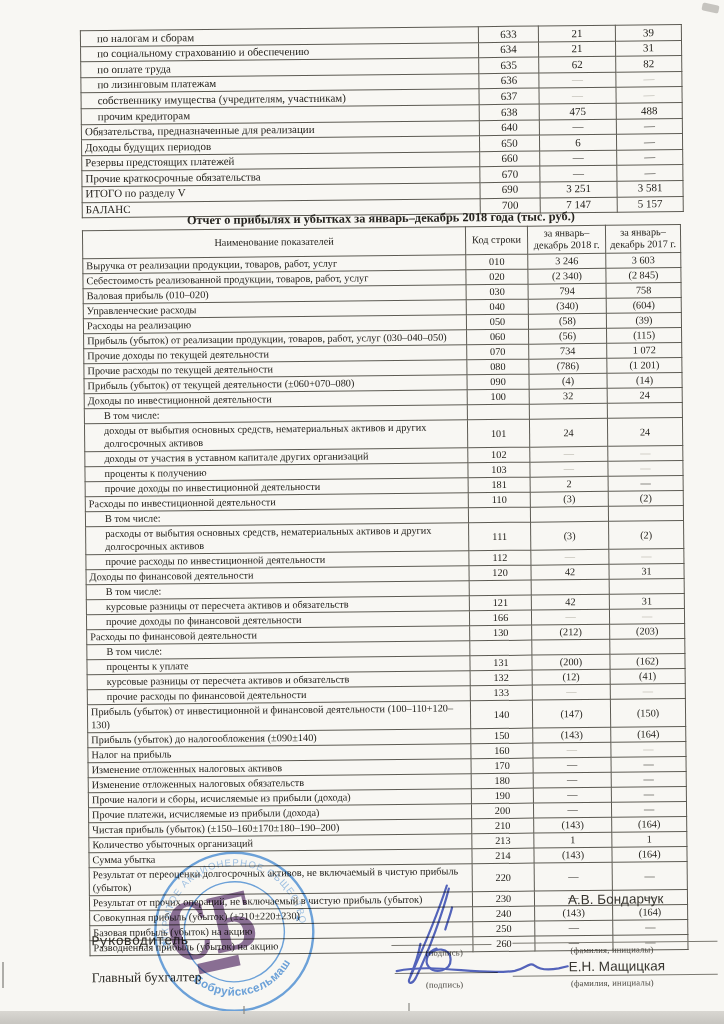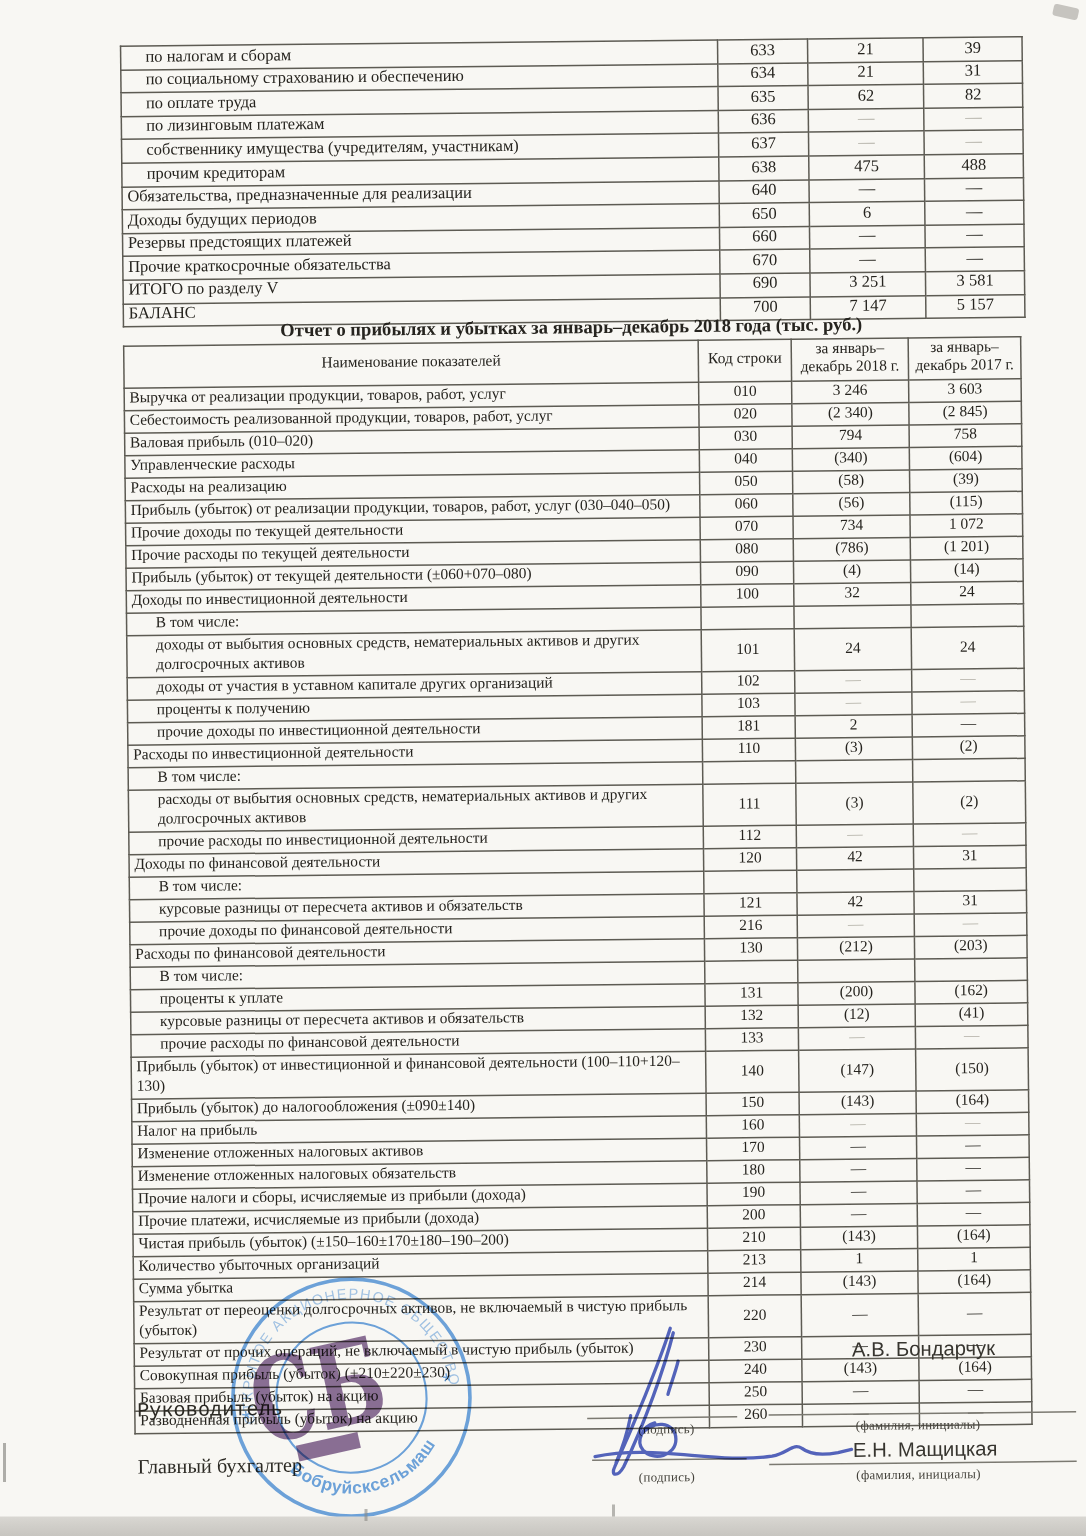--- a/index.html
+++ b/index.html
@@ -279,21 +279,21 @@
             <td class="val"></td>
           </tr>
           <tr>
             <td class="label ind">курсовые разницы от пересчета активов и обязательств</td>
             <td class="code">121</td>
             <td class="val">42</td>
             <td class="val">31</td>
           </tr>
           <tr>
             <td class="label ind">прочие доходы по финансовой деятельности</td>
-            <td class="code">216</td>
+            <td class="code">166</td>
             <td class="val faint">—</td>
             <td class="val faint">—</td>
           </tr>
           <tr>
             <td class="label">Расходы по финансовой деятельности</td>
             <td class="code">130</td>
             <td class="val">(212)</td>
             <td class="val">(203)</td>
           </tr>
           <tr>

